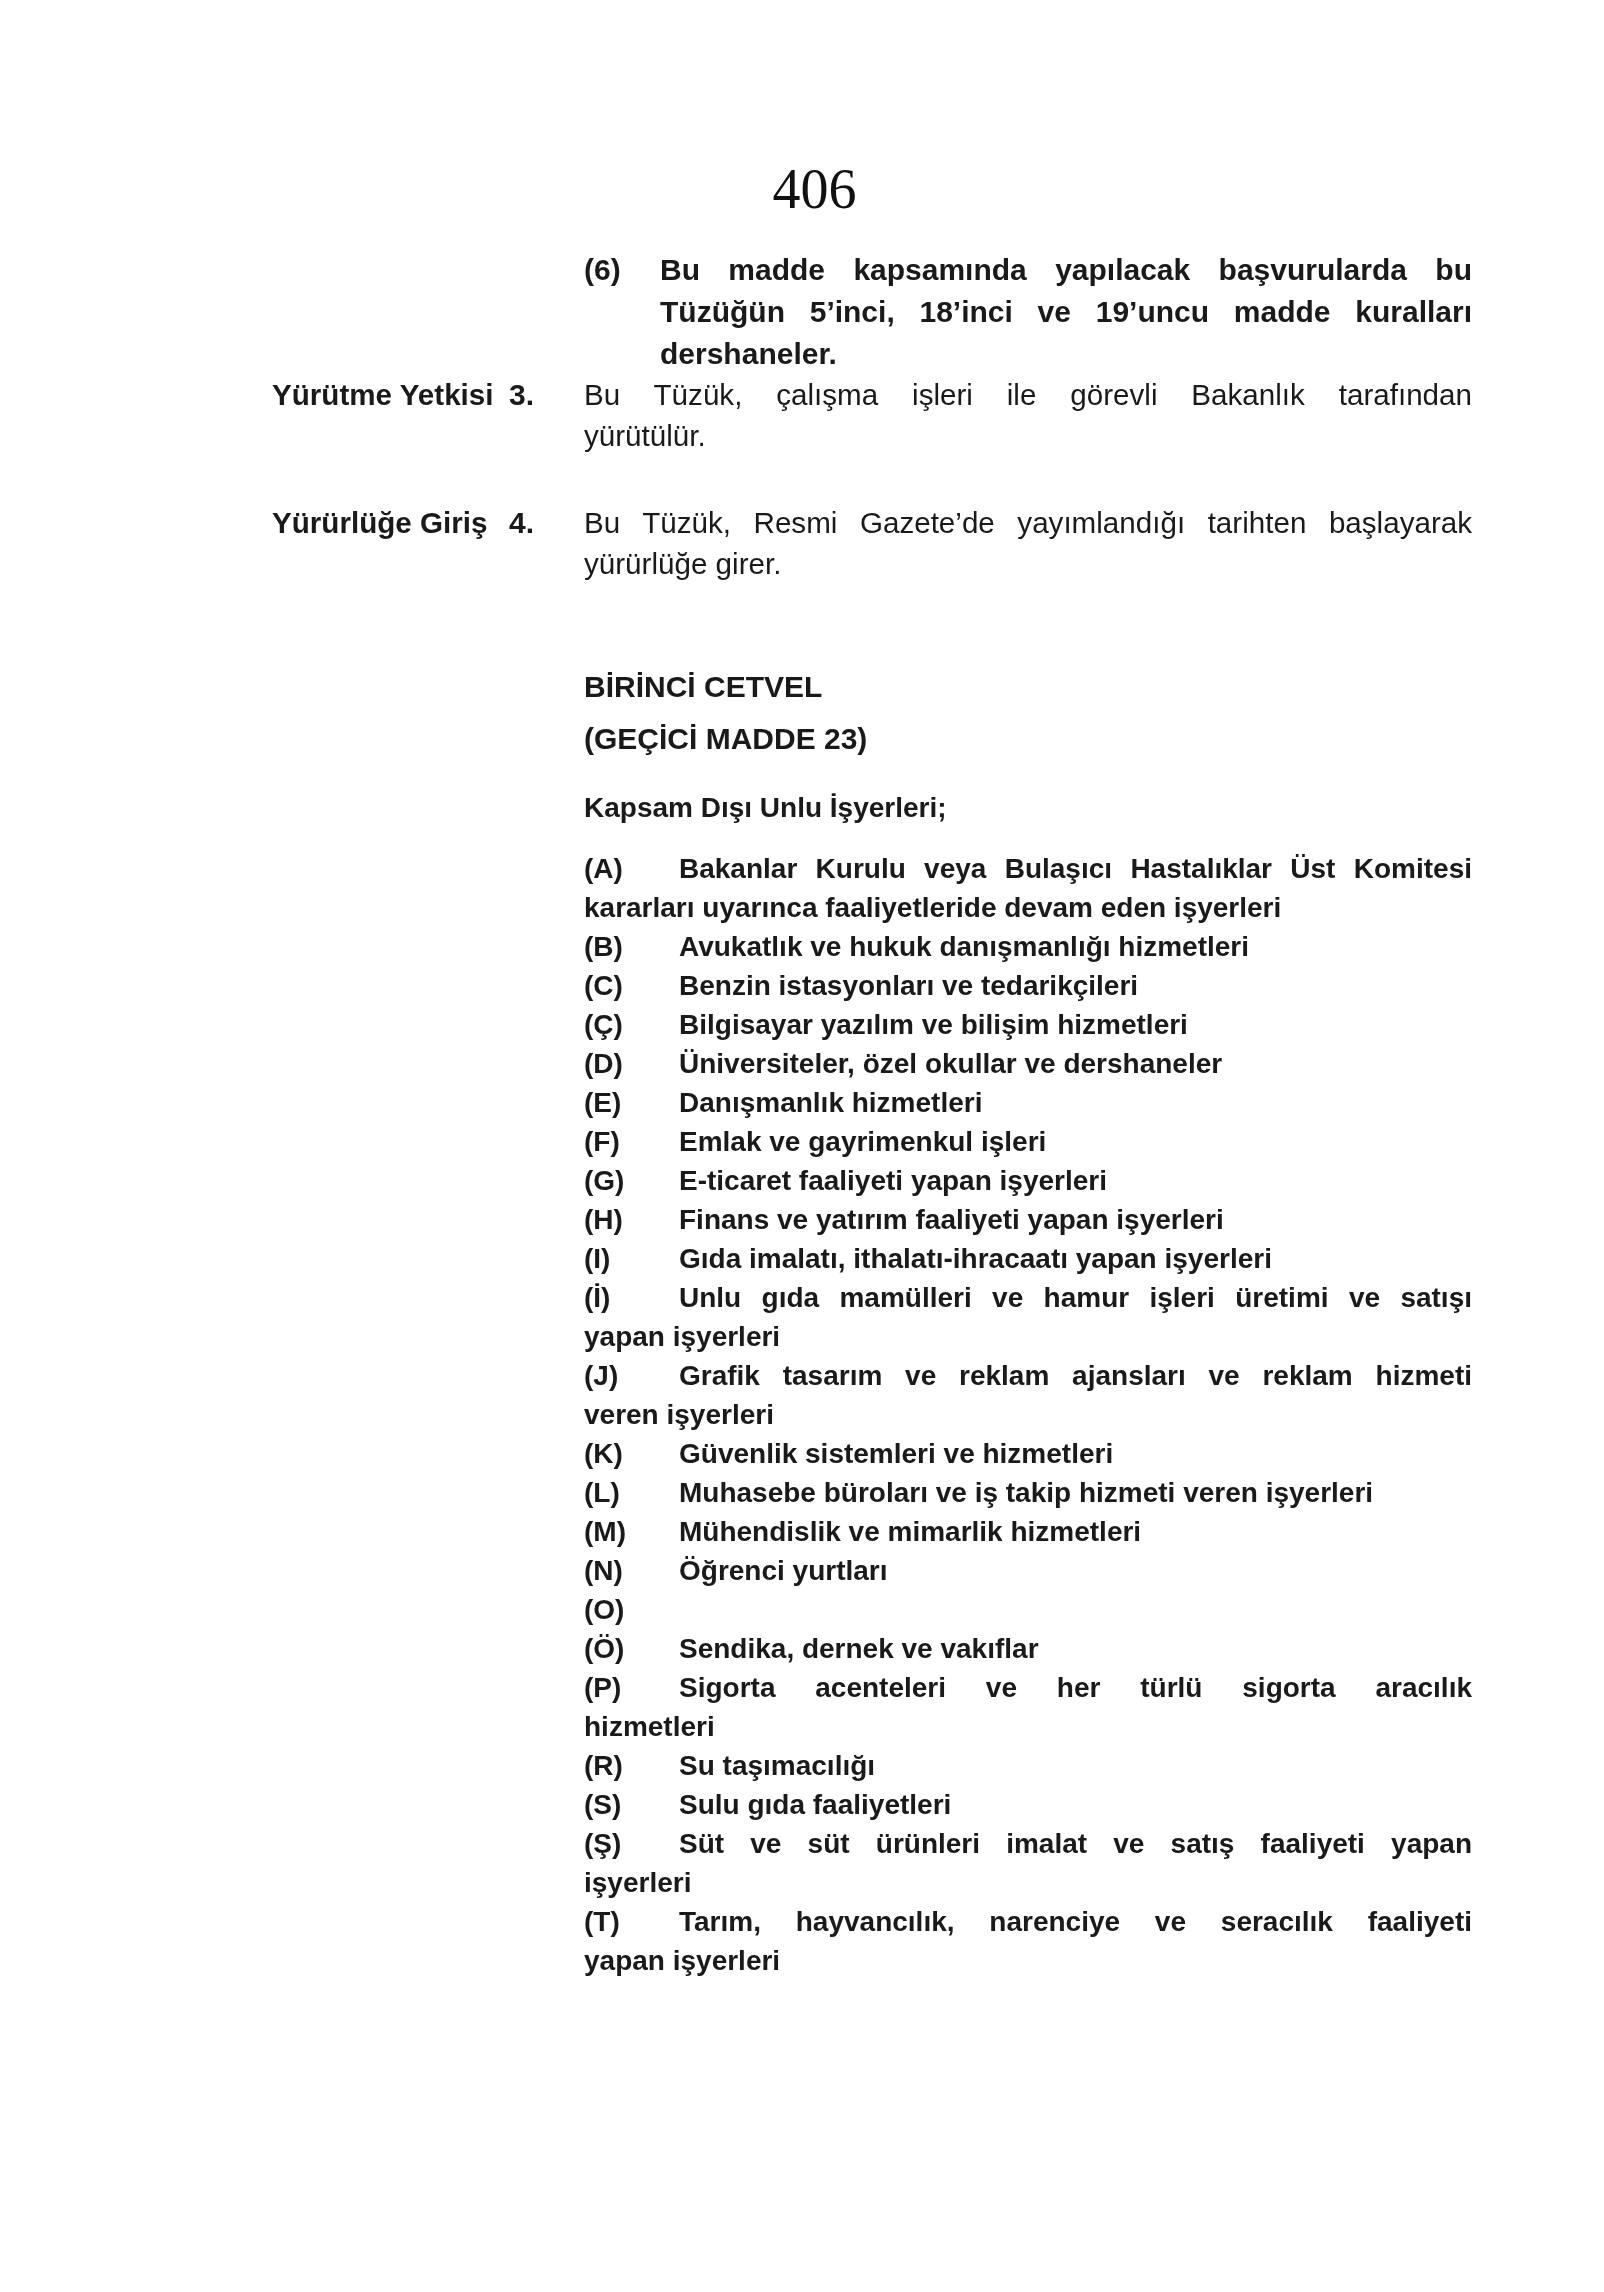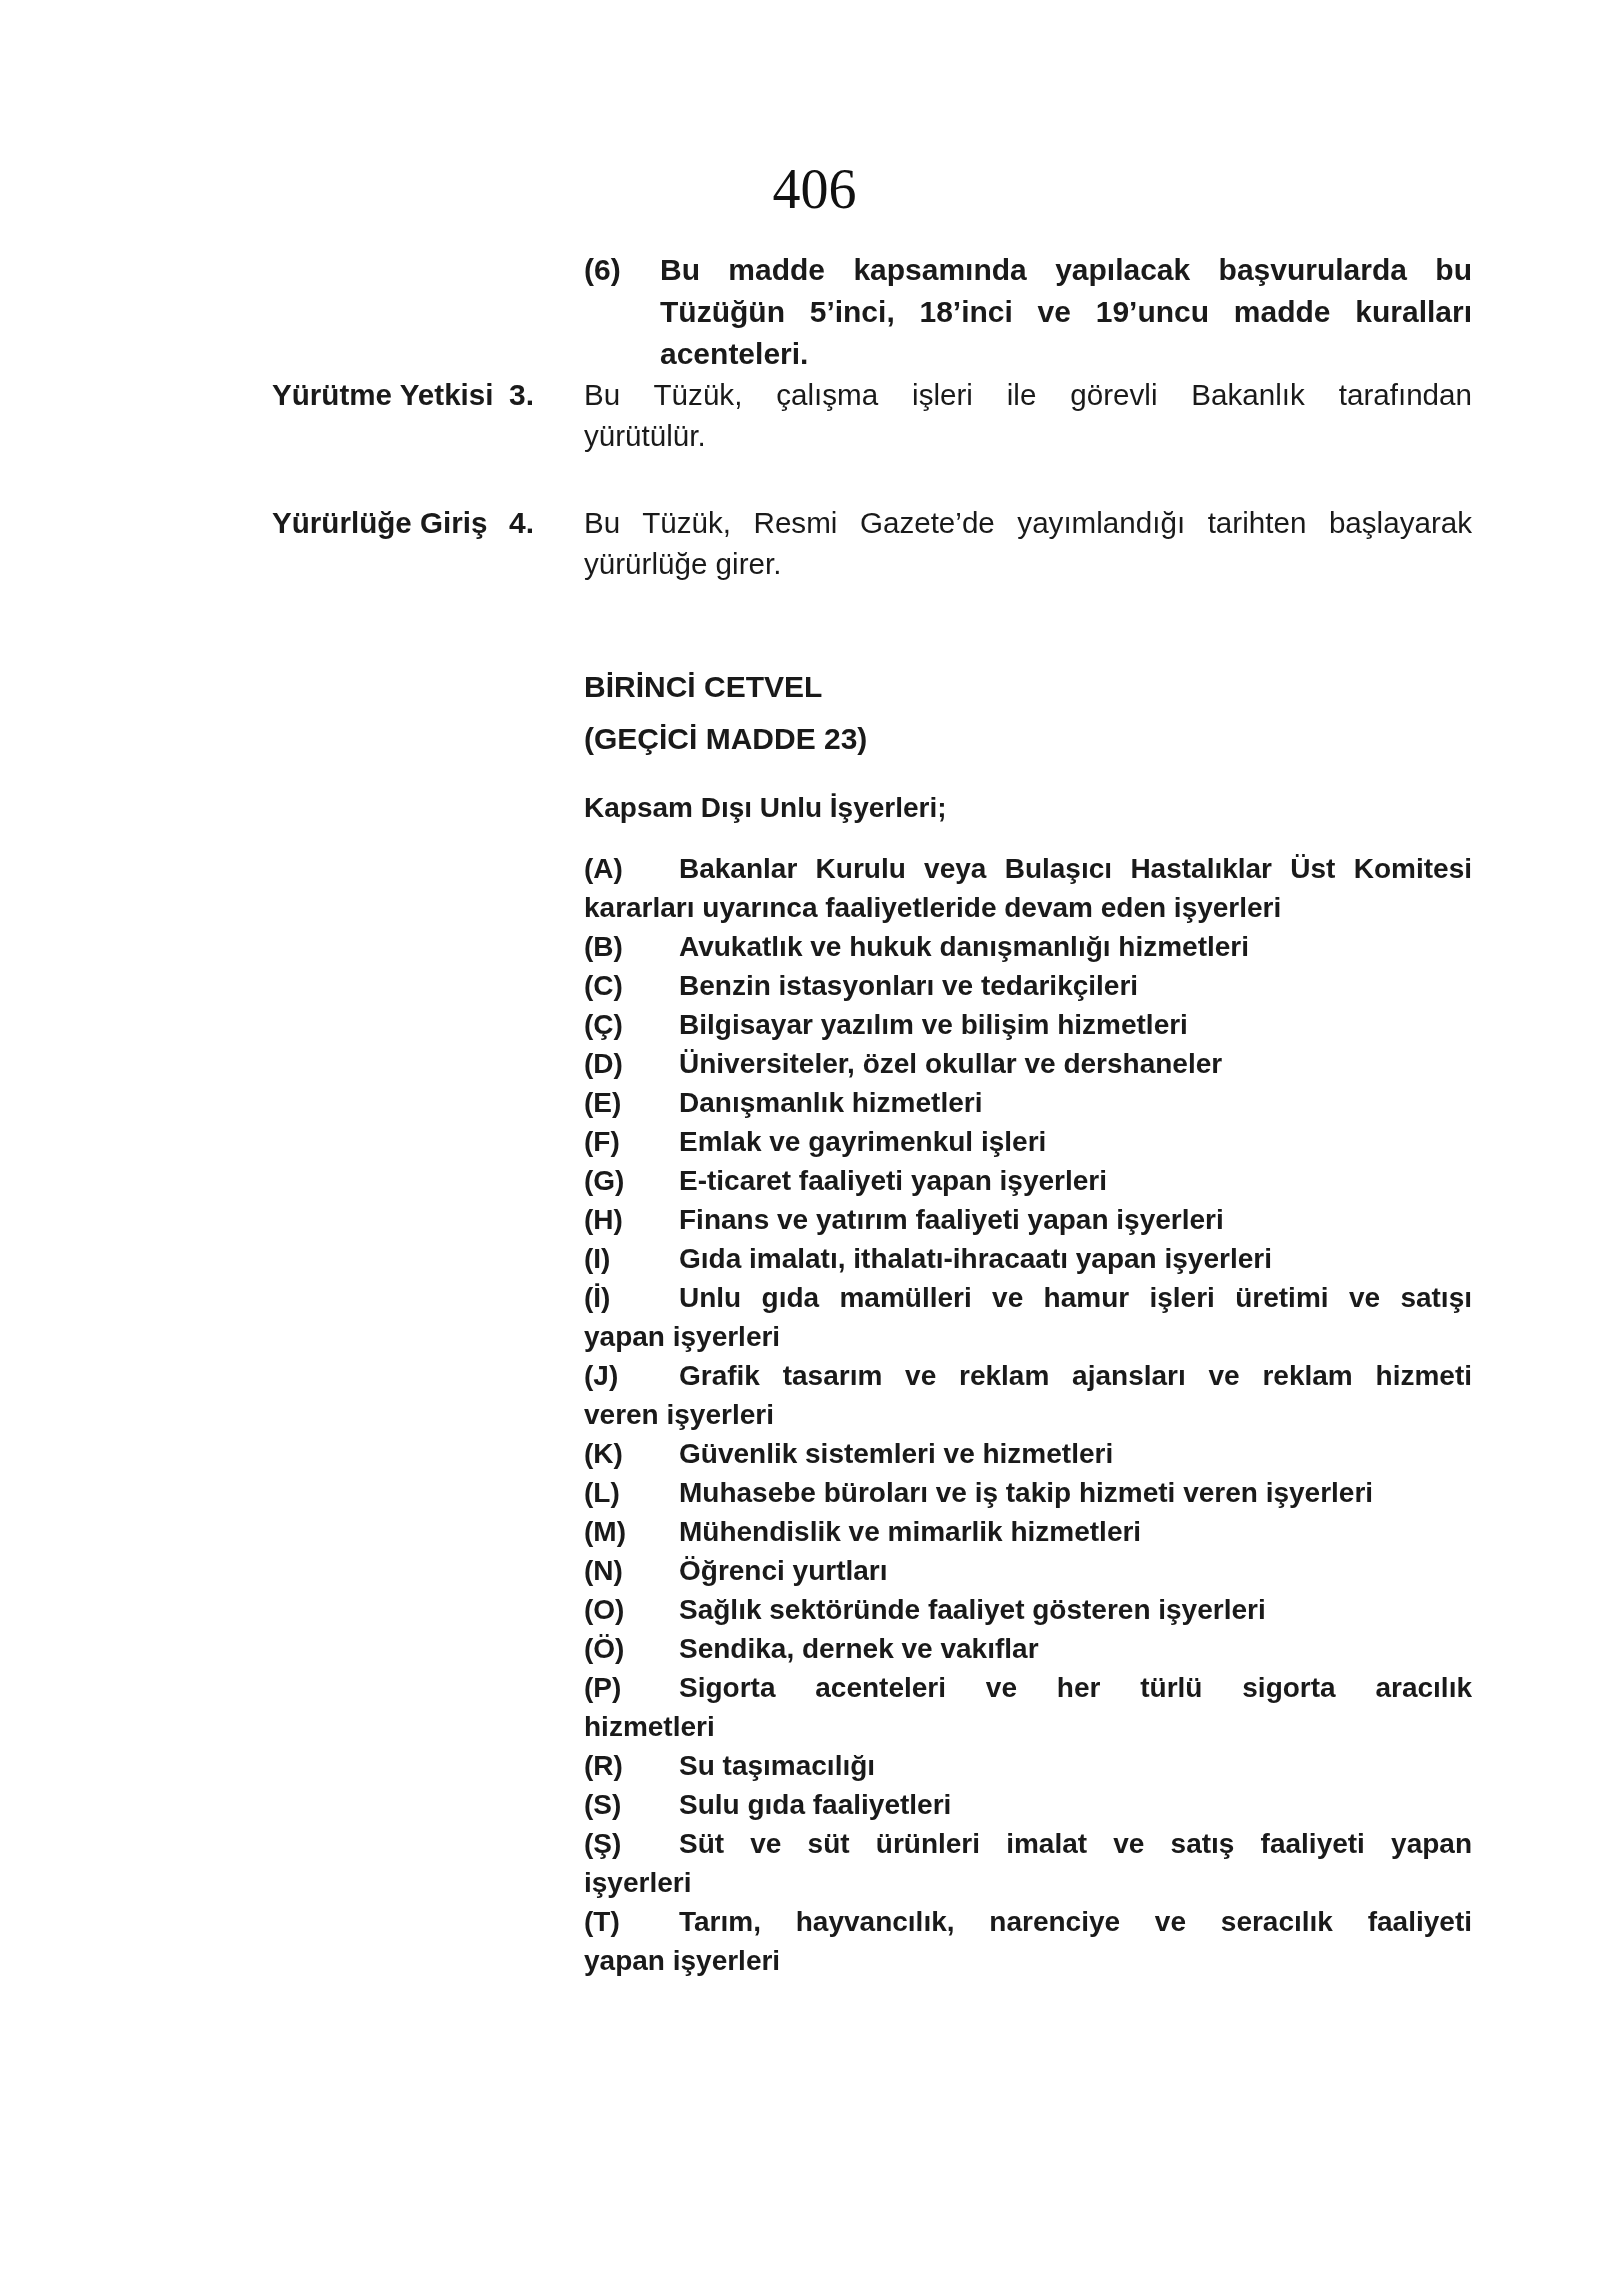--- a/index.html
+++ b/index.html
@@ -56,21 +56,21 @@
 <body>
 
 <div class="page">
 
   <div class="pagenum">406</div>
 
   <div class="p6">
     <span class="marker">(6)</span>
     <div class="jl">Bu madde kapsamında yapılacak başvurularda bu</div>
     <div class="jl">Tüzüğün 5’inci, 18’inci ve 19’uncu madde kuralları</div>
-    <div>acenteleri.</div>
+    <div>dershaneler.</div>
   </div>
 
   <div class="art a3">
     <span class="slabel">Yürütme Yetkisi</span>
     <span class="num">3.</span>
     <div class="jl">Bu Tüzük, çalışma işleri ile görevli Bakanlık tarafından</div>
     <div>yürütülür.</div>
   </div>
 
   <div class="art a4">
@@ -117,21 +117,21 @@
     <div>veren işyerleri</div>
 
     <div class="il"><span class="lt">(K)</span><span>Güvenlik sistemleri ve hizmetleri</span></div>
 
     <div class="il"><span class="lt">(L)</span><span>Muhasebe büroları ve iş takip hizmeti veren işyerleri</span></div>
 
     <div class="il"><span class="lt">(M)</span><span>Mühendislik ve mimarlik hizmetleri</span></div>
 
     <div class="il"><span class="lt">(N)</span><span>Öğrenci yurtları</span></div>
 
-    <div class="il"><span class="lt">(O)</span><span>Sağlık sektöründe faaliyet gösteren işyerleri</span></div>
+    <div class="il"><span class="lt">(O)</span></div>
 
     <div class="il"><span class="lt">(Ö)</span><span>Sendika, dernek ve vakıflar</span></div>
 
     <div class="il jl"><span class="lt">(P)</span><span>Sigorta acenteleri ve her türlü sigorta aracılık</span></div>
     <div>hizmetleri</div>
 
     <div class="il"><span class="lt">(R)</span><span>Su taşımacılığı</span></div>
 
     <div class="il"><span class="lt">(S)</span><span>Sulu gıda faaliyetleri</span></div>
 

